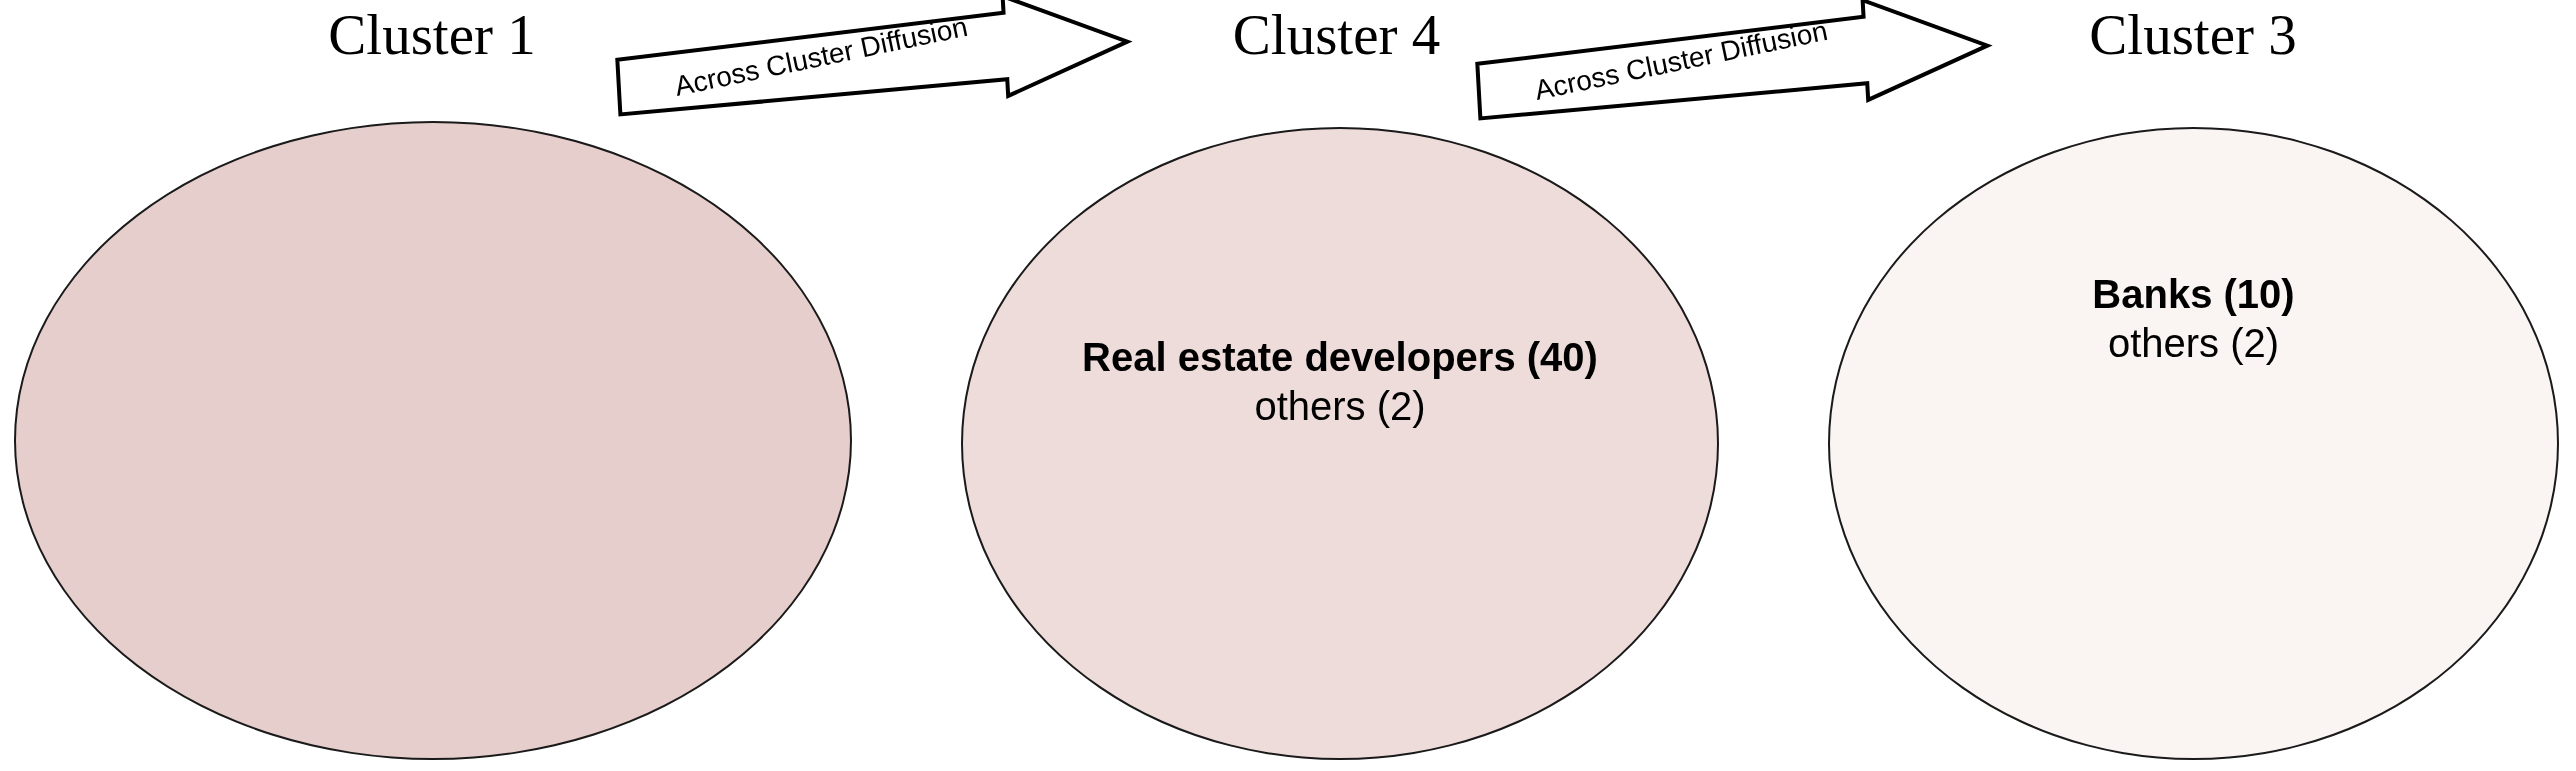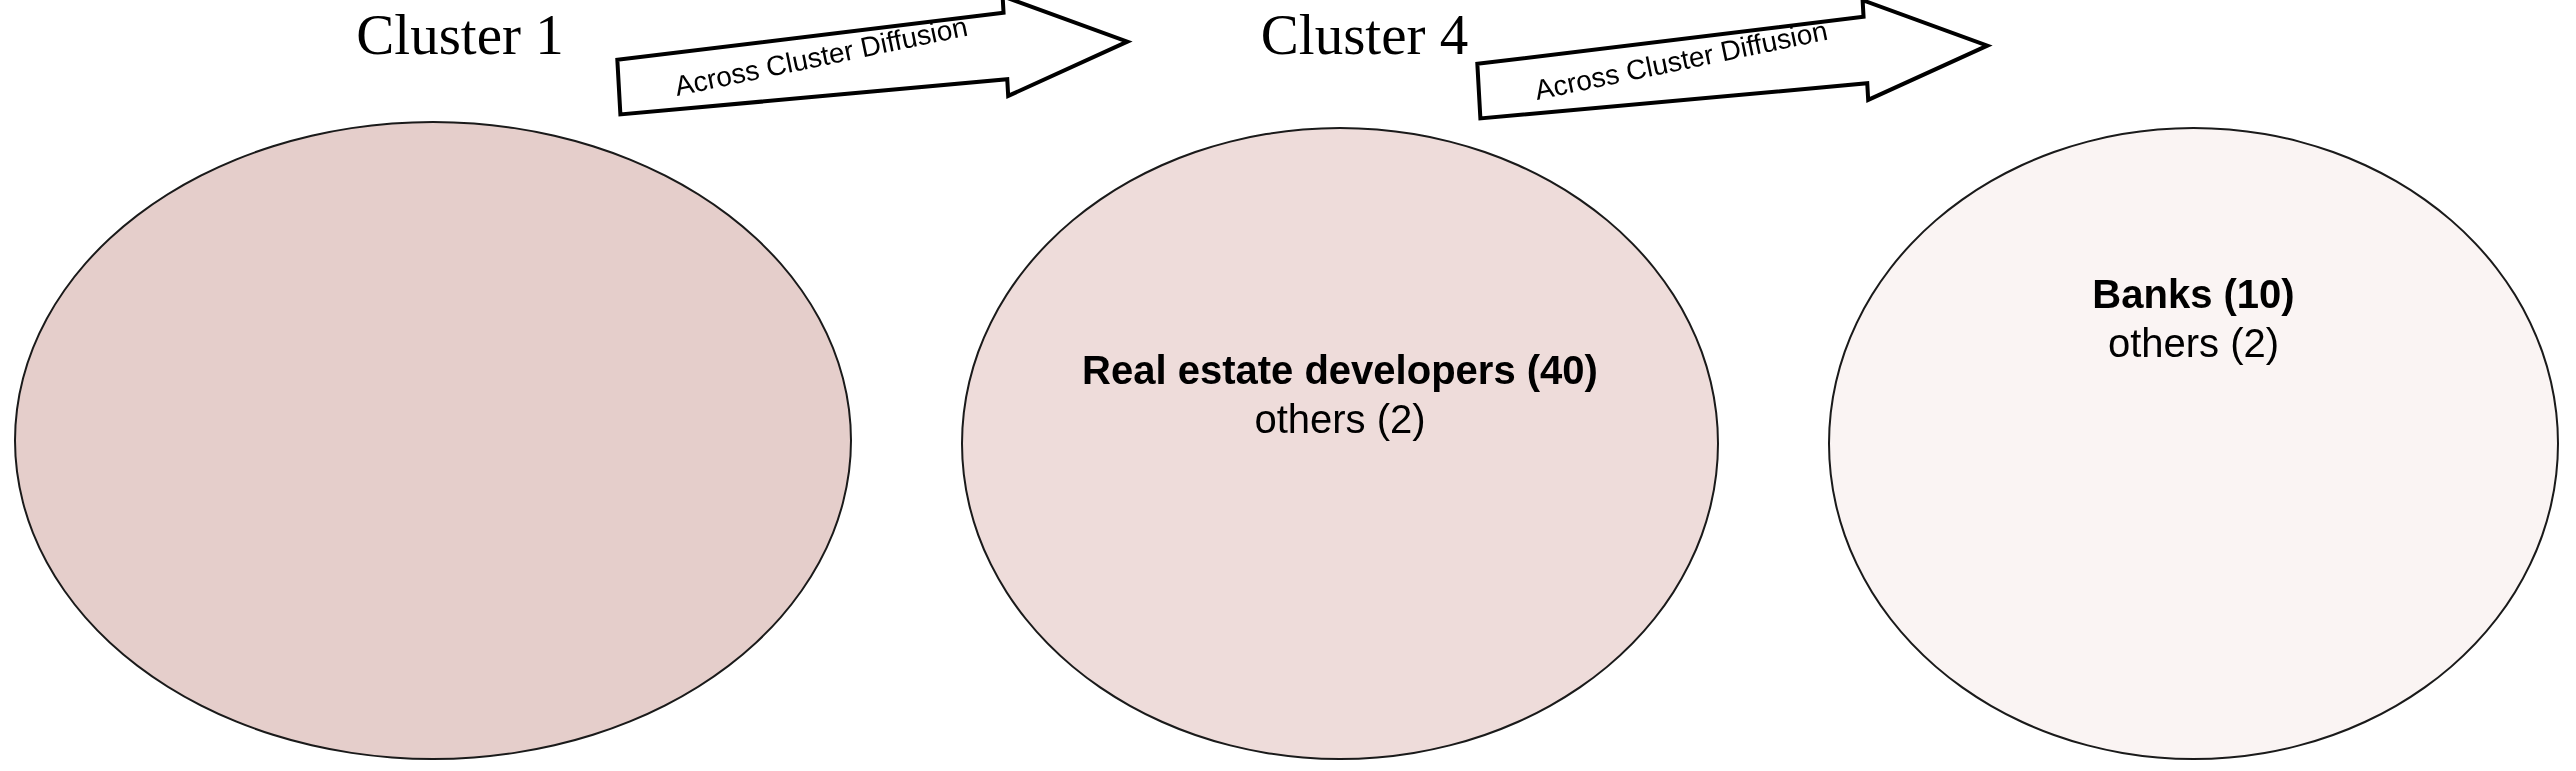--- a/index.html
+++ b/index.html
@@ -21,21 +21,20 @@
   
   .cluster-title {
     position: absolute;
     font-family: "Liberation Serif", serif;
     font-weight: 400;
     font-size: 57px;
     line-height: 1;
     color: #000000;
     white-space: nowrap;
     text-align: center;
-    padding-left: 28px;
   }
   #title-1 { left: 0px;    top: 6.3px;  width: 864px; }
   #title-2 { left: 944px; top: 6.3px;  width: 785px;  }
   #title-3 { left: 1824px; top: 6.3px;  width: 738px;  }
 
   
   .cluster-ellipse {
     position: absolute;
     border-radius: 50%;
     border: 2.4px solid #1a1a1a;
@@ -53,21 +52,21 @@
     font-family: "Liberation Sans", sans-serif;
     font-size: 40px;
     line-height: 1.23;
     white-space: nowrap;
   }
   .cluster-text .ln { display: block; }
   .cluster-text .ln.wrap { white-space: normal; }
   .cluster-text b { font-weight: 700; }
 
   #text-1 { left: 14.3px;   top: 303px; width: 838px; }
-  #text-2 { left: 961px; top: 333px; width: 758px; margin-top: 13px;  }
+  #text-2 { left: 961px; top: 333px; width: 758px;  }
   #text-3 { left: 1828px; top: 270px; width: 731px;  }
 
   
   .arrow-wrap {
     position: absolute;
     width: 523px;
     height: 103px;
   }
   #arrow-1 { left: 611px;  top: 1.6px;  transform: rotate(-3.2deg); }
   #arrow-2 { left: 1471px; top: 6.3px;  transform: rotate(-3.2deg); }
@@ -95,20 +94,21 @@
     pointer-events: none;
   }
 </style>
 </head>
 <body>
 
 <div id="stage">
 
   <div class="cluster-title" id="title-1">Cluster 1</div>
   <div class="cluster-title" id="title-2">Cluster 4</div>
+  <div class="cluster-title" id="title-3">Cluster 3</div>
 
   <div class="cluster-ellipse" id="ellipse-1" style="background-color: rgb(229, 206, 203);"></div>
   <div class="cluster-ellipse" id="ellipse-2" style="background-color: rgb(238, 220, 218);"></div>
   <div class="cluster-ellipse" id="ellipse-3" style="background-color: rgb(250, 244, 243);"></div>
 
 
   <div class="cluster-text" id="text-2">
     <span class="ln"><b>Real estate developers (40)</b></span>
     <span class="ln">others (2)</span>
   </div>

